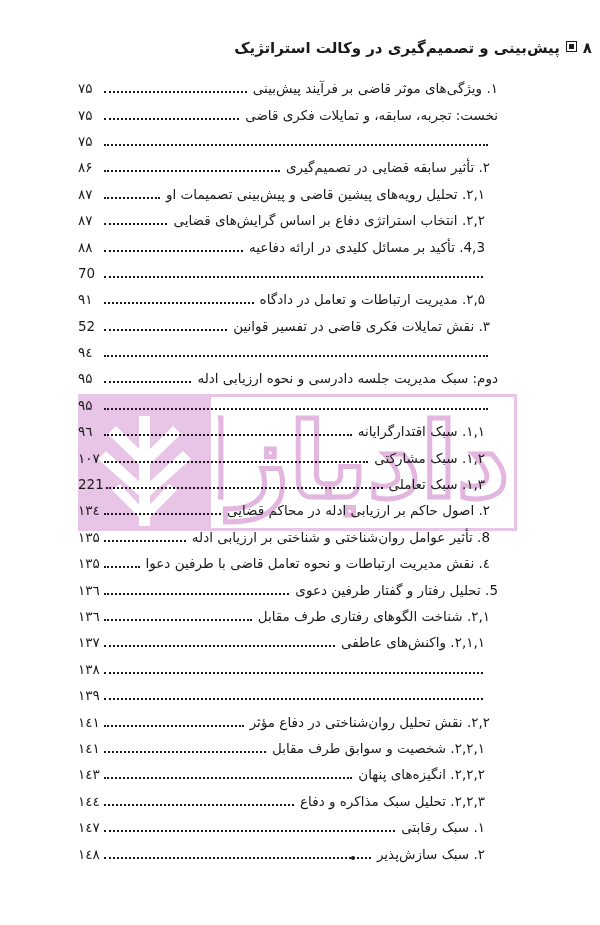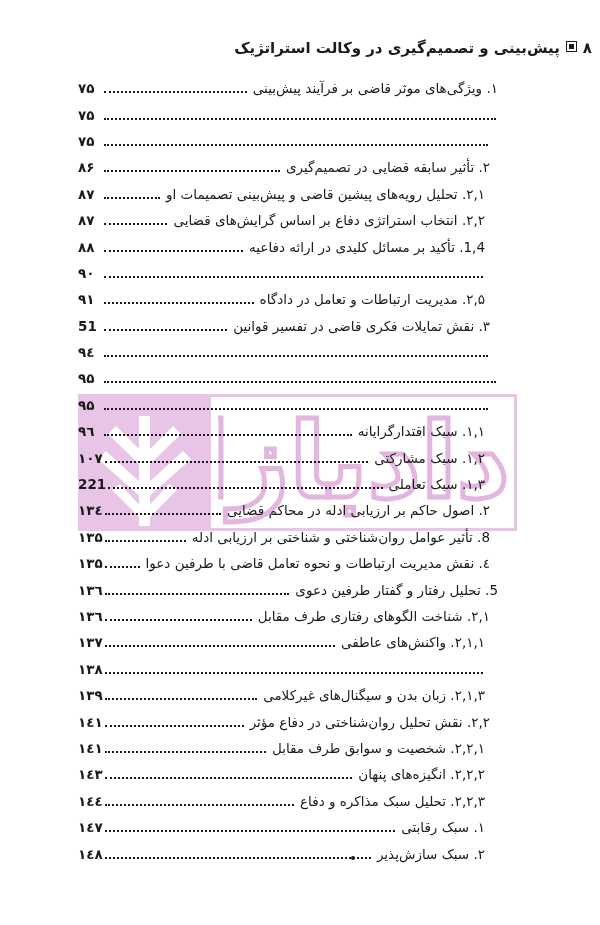--- a/index.html
+++ b/index.html
@@ -122,21 +122,20 @@
     left: 0; right: 0; bottom: 2px;
     border-bottom: 2px dotted #1a1a1a;
   }
   .toc-row .page {
     flex: 0 0 auto;
     position: static;
     width: auto; height: auto;
     min-width: 24px;
     text-align: left;
     direction: rtl;
-    font-weight: bold;
   }
   .lvl0 { padding-right: 0; }
   .lvl1 { padding-right: 8px; }
   .lvl2 { padding-right: 13px; }
 
   .stray-dot {
     position: absolute;
     left: 351px; top: 856px;
     width: 4px; height: 4px;
     background: #1a1a1a;
@@ -170,20 +169,21 @@
     <div class="wm-text">دادبازار</div>
   </div>
 
   <div class="toc" id="toc">
       <div class="toc-row lvl0">
         <span class="title">۱. ویژگی‌های موثر قاضی بر فرآیند پیش‌بینی</span>
         <span class="leader"></span>
         <span class="page">۷۵</span>
       </div>
       <div class="toc-row lvl0">
+        <span class="title">نخست: تجربه، سابقه، و تمایلات فکری قاضی</span>
         <span class="leader"></span>
         <span class="page">۷۵</span>
       </div>
       <div class="toc-row lvl1">
         <span class="leader"></span>
         <span class="page">۷۵</span>
       </div>
       <div class="toc-row lvl1">
         <span class="title">۲. تأثیر سابقه قضایی در تصمیم‌گیری</span>
         <span class="leader"></span>
@@ -193,43 +193,44 @@
         <span class="title">۲,۱. تحلیل رویه‌های پیشین قاضی و پیش‌بینی تصمیمات او</span>
         <span class="leader"></span>
         <span class="page">۸۷</span>
       </div>
       <div class="toc-row lvl2">
         <span class="title">۲,۲. انتخاب استراتژی دفاع بر اساس گرایش‌های قضایی</span>
         <span class="leader"></span>
         <span class="page">۸۷</span>
       </div>
       <div class="toc-row lvl2">
-        <span class="title">1,4. تأکید بر مسائل کلیدی در ارائه دفاعیه</span>
+        <span class="title">4,3. تأکید بر مسائل کلیدی در ارائه دفاعیه</span>
         <span class="leader"></span>
         <span class="page">۸۸</span>
       </div>
       <div class="toc-row lvl2">
         <span class="leader"></span>
-        <span class="page">۹۰</span>
+        <span class="page">70</span>
       </div>
       <div class="toc-row lvl2">
         <span class="title">۲,۵. مدیریت ارتباطات و تعامل در دادگاه</span>
         <span class="leader"></span>
         <span class="page">۹۱</span>
       </div>
       <div class="toc-row lvl1">
         <span class="title">۳. نقش تمایلات فکری قاضی در تفسیر قوانین</span>
         <span class="leader"></span>
-        <span class="page">51</span>
+        <span class="page">52</span>
       </div>
       <div class="toc-row lvl1">
         <span class="leader"></span>
         <span class="page">۹٤</span>
       </div>
       <div class="toc-row lvl0">
+        <span class="title">دوم: سبک مدیریت جلسه دادرسی و نحوه ارزیابی ادله</span>
         <span class="leader"></span>
         <span class="page">۹۵</span>
       </div>
       <div class="toc-row lvl1">
         <span class="leader"></span>
         <span class="page">۹۵</span>
       </div>
       <div class="toc-row lvl2">
         <span class="title">۱,۱. سبک اقتدارگرایانه</span>
         <span class="leader"></span>
@@ -273,21 +274,20 @@
       <div class="toc-row lvl2">
         <span class="title">۲,۱,۱. واکنش‌های عاطفی</span>
         <span class="leader"></span>
         <span class="page">۱۳۷</span>
       </div>
       <div class="toc-row lvl2">
         <span class="leader"></span>
         <span class="page">۱۳۸</span>
       </div>
       <div class="toc-row lvl2">
-        <span class="title">۲,۱,۳. زبان بدن و سیگنال‌های غیرکلامی</span>
         <span class="leader"></span>
         <span class="page">۱۳۹</span>
       </div>
       <div class="toc-row lvl1">
         <span class="title">۲,۲. نقش تحلیل روان‌شناختی در دفاع مؤثر</span>
         <span class="leader"></span>
         <span class="page">۱٤۱</span>
       </div>
       <div class="toc-row lvl2">
         <span class="title">۲,۲,۱. شخصیت و سوابق طرف مقابل</span>

